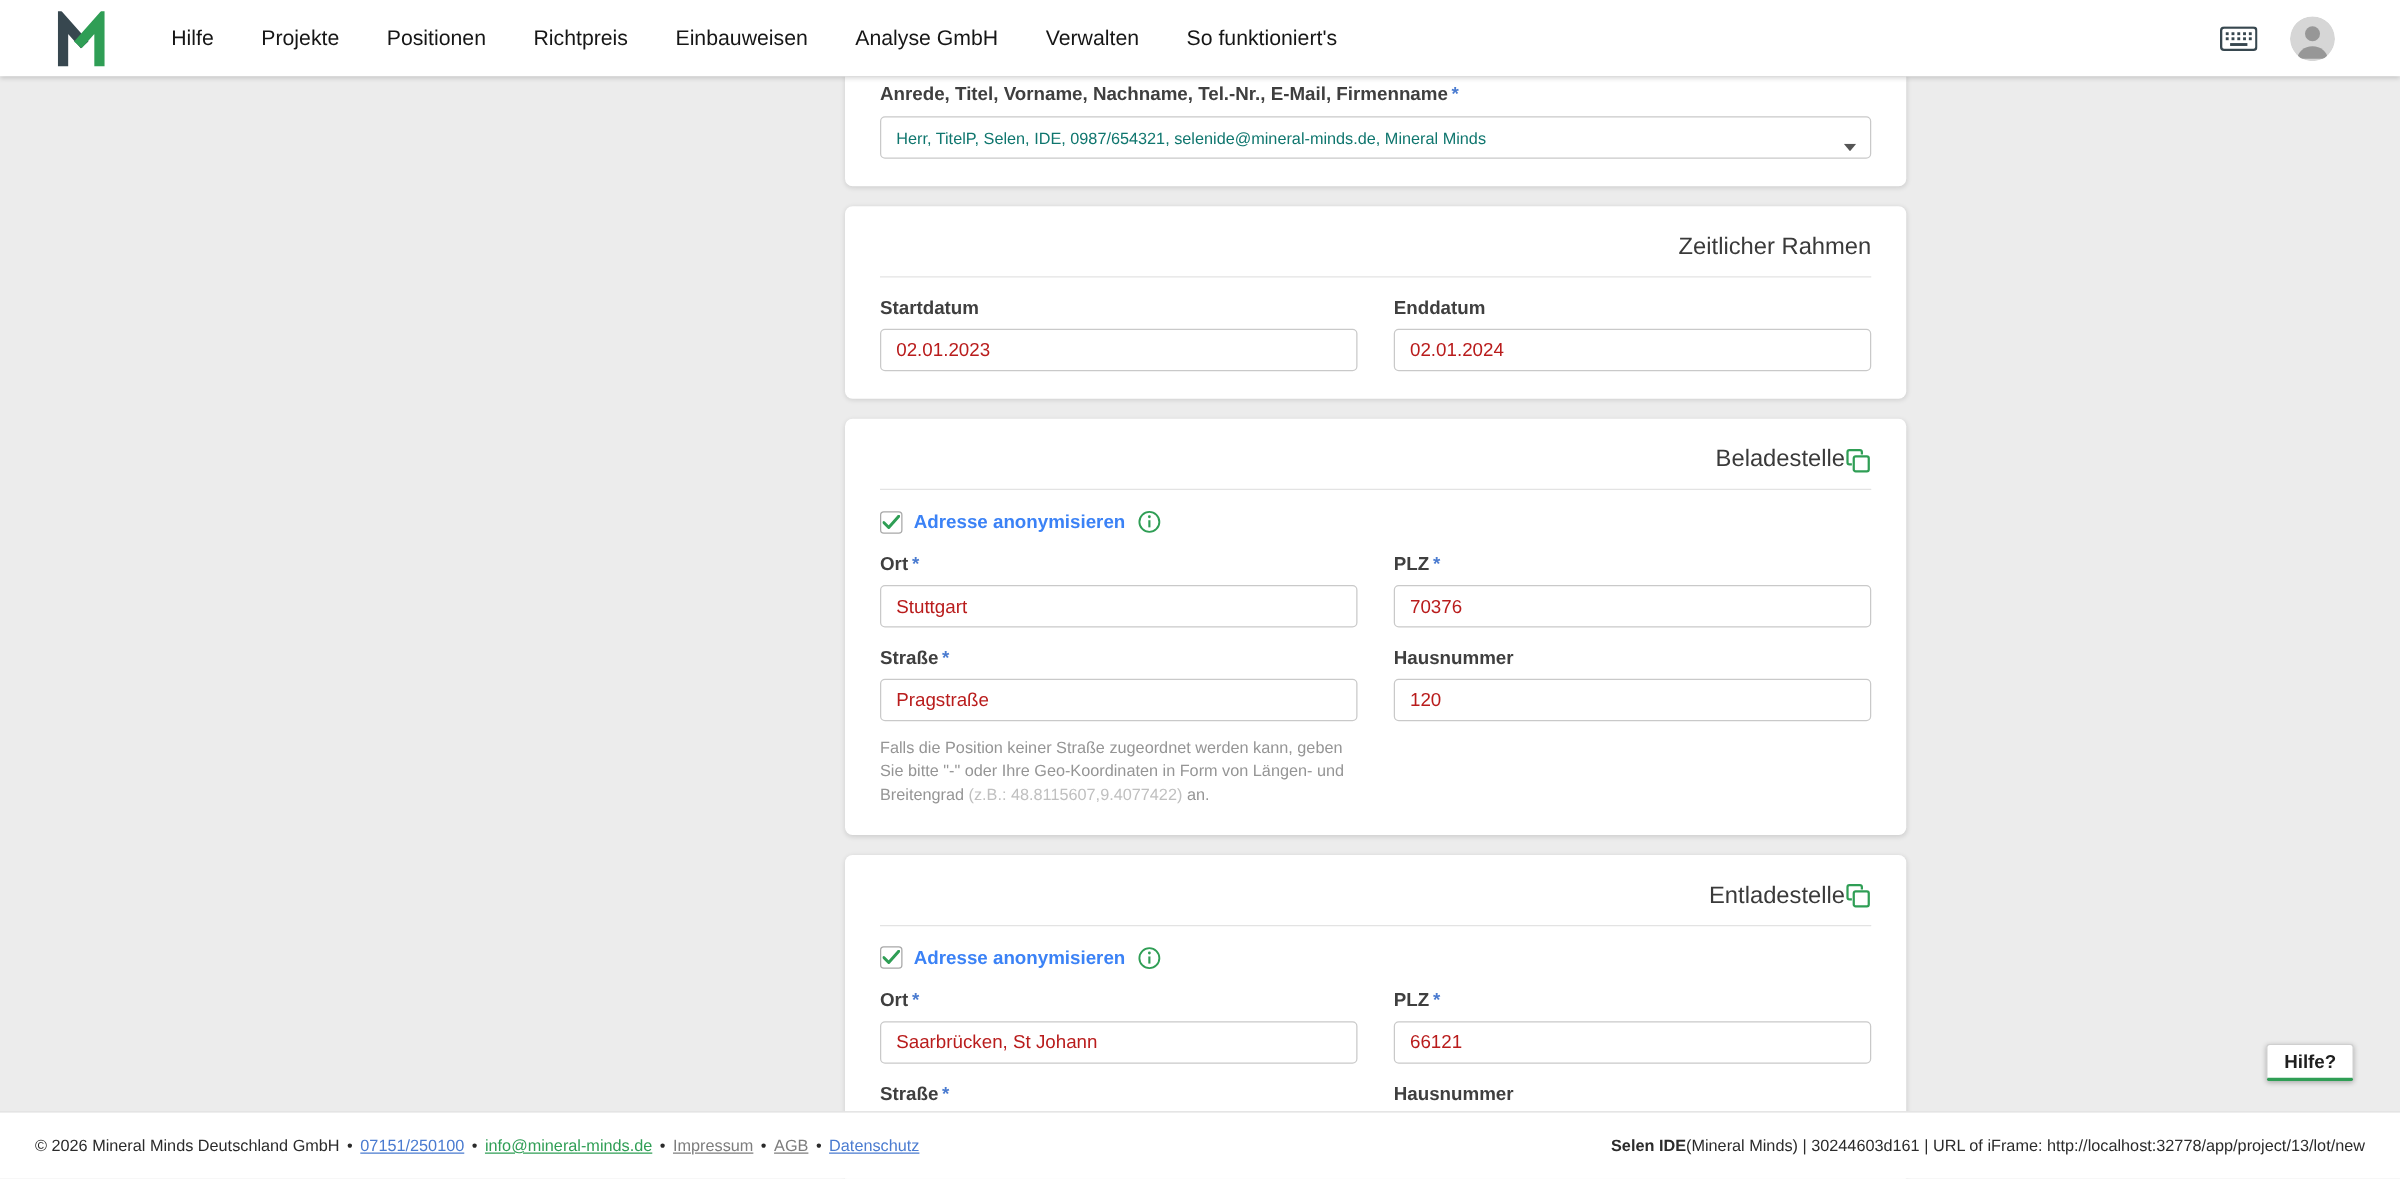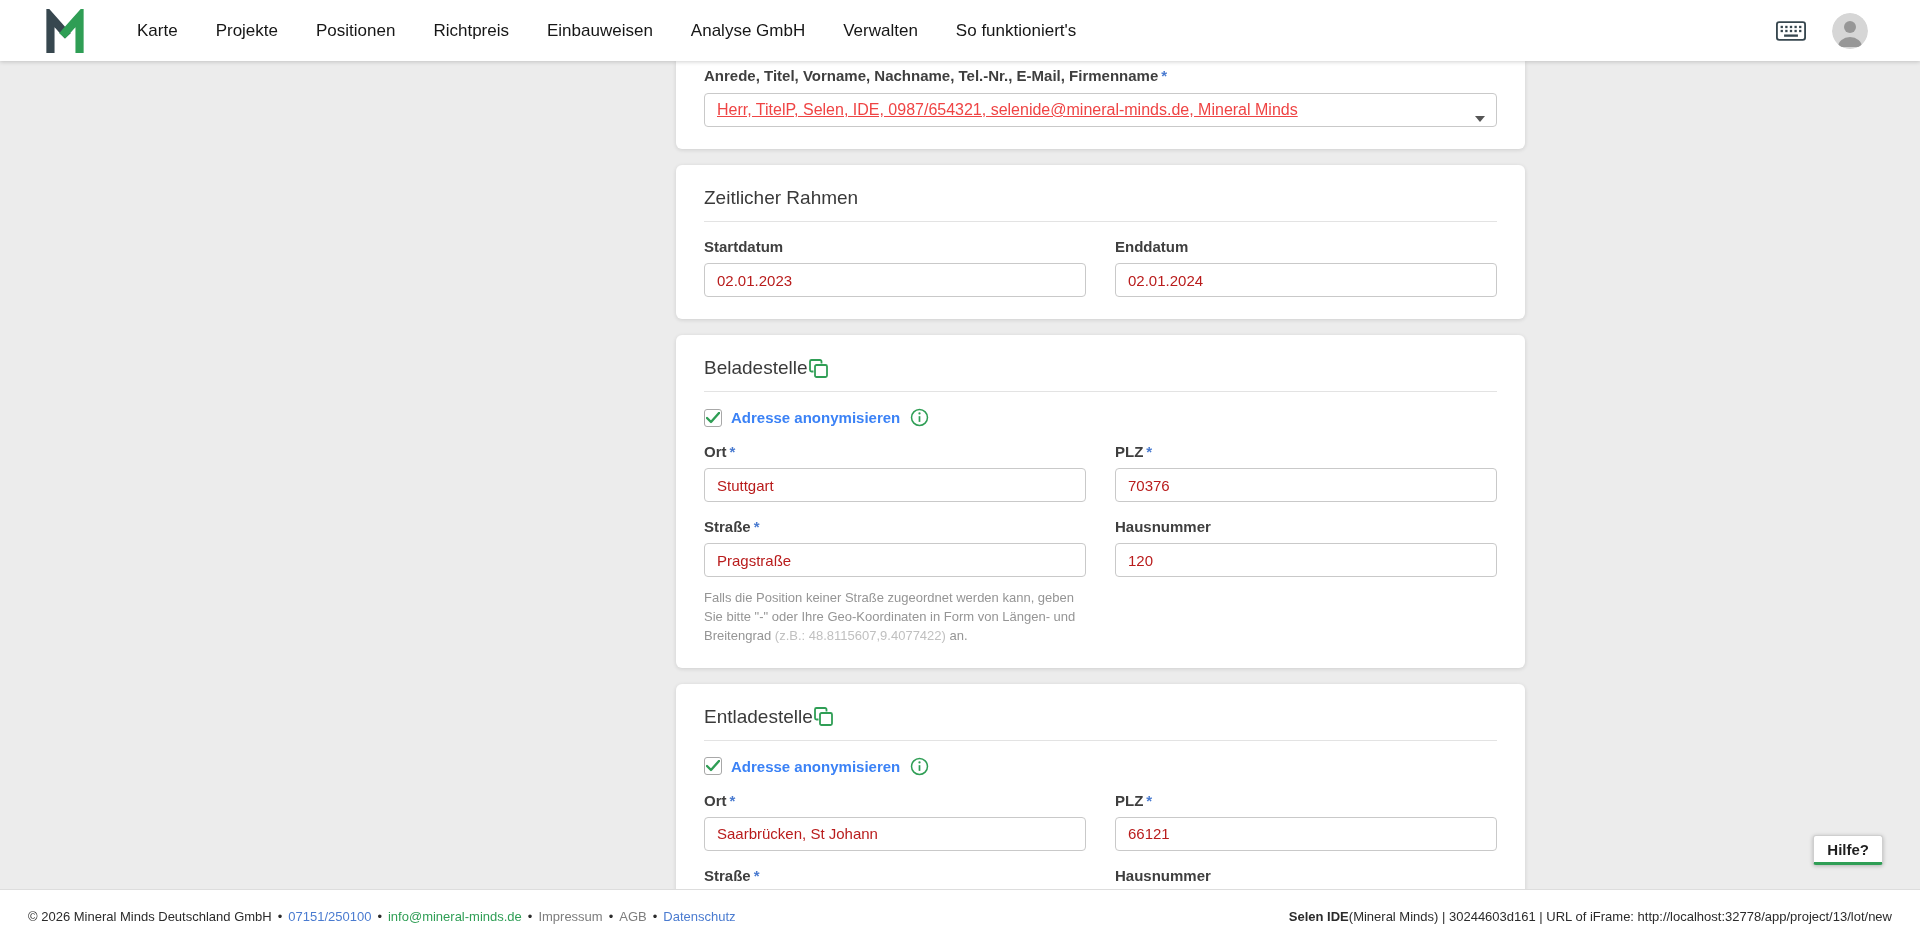--- a/index.html
+++ b/index.html
@@ -30,21 +30,21 @@
   
   .main { position:absolute; top:61px; bottom:0; left:0; right:0; overflow:hidden; }
   .form-col { margin-left:676px; width:849px; display:flex; flex-direction:column; gap:16px; }
   .card {
     background:#fff; border-radius:6px;
     box-shadow:0 1px 4px rgba(0,0,0,.13);
     padding:22px 28px;
   }
   .card-first { border-radius:0 0 6px 6px; padding-top:6px; }
 
-  .section-head { display:flex; justify-content:flex-start; align-items:center; }
+  .section-head { display:flex; justify-content:flex-end; align-items:center; }
   .section-title { font-size:19px; font-weight:400; color:#3a3a3a; line-height:22px; }
   .rule { border:none; border-top:1px solid #e3e3e3; margin:12px 0 16px; }
 
   .flabel { display:block; font-size:15px; font-weight:700; color:#3f3f3f; margin-bottom:7px; line-height:18px; }
   .req { color:#4a7bd0; margin-left:3px; font-weight:700; }
   .tinput {
     width:100%; height:34px;
     border:1px solid #c9c9c9; border-radius:4px;
     padding:0 12px; font-size:15px; color:#b91c1c;
     font-family:inherit; background:#fff; display:block;
@@ -58,21 +58,21 @@
 
   
   .select {
     position:relative; height:34px; width:100%;
     border:1px solid #c9c9c9; border-radius:4px;
     background:#fff; cursor:pointer;
     display:flex; align-items:center;
     padding:0 30px 0 12px;
     margin-top:8px;
   }
-  .select-value { font-size:16px; color:#ef4444; white-space:nowrap; overflow:hidden;text-decoration:underline; }
+  .select-value { font-size:13px; color:#0f766e; white-space:nowrap; overflow:hidden; }
   .caret { position:absolute; right:11px; top:14px; }
 
   
   .check-row { display:flex; align-items:center; margin-bottom:16px; }
   .checkbox {
     width:18px; height:18px; border:1px solid #a8a8a8; border-radius:3px;
     background:#fff; display:flex; align-items:center; justify-content:center;
     cursor:pointer; flex:0 0 auto;
   }
   .check-label { font-size:15px; font-weight:700; color:#3b82f6; margin-left:9px; cursor:pointer; }
@@ -98,38 +98,38 @@
   
   .footer {
     position:absolute; left:0; right:0; bottom:0; height:54px;
     background:#fff; border-top:1px solid #ddd;
     display:flex; align-items:center; justify-content:space-between;
     padding:0 28px; z-index:40;
     font-size:13px; color:#2b2b2b;
   }
   .footer-left, .footer-right { display:flex; align-items:center; white-space:nowrap; }
   .sep { margin:0 6px; color:#2b2b2b; }
-  .link { cursor:pointer; }
+  .link { text-decoration:underline; cursor:pointer; }
   .link.blue { color:#4a7bd0; }
   .link.green { color:#2f9e55; }
   .link.muted { color:#7d7d7d; }
   .bold { font-weight:700; }
 </style>
 </head>
 <body>
 
 <header class="navbar">
   <span class="logo">
     <svg viewBox="0 0 44 48" width="40" height="44">
       <path d="M6 45 V8 L22 26" fill="none" stroke="#37474f" stroke-width="9" stroke-linecap="square"></path>
       <path d="M22 26 L38 8 V45" fill="none" stroke="#2f9e55" stroke-width="9" stroke-linecap="square"></path>
     </svg>
   </span>
   <nav class="nav-items">
-    <span class="nav-item">Karte</span>
+    <span class="nav-item">Hilfe</span>
     <span class="nav-item">Projekte</span>
     <span class="nav-item">Positionen</span>
     <span class="nav-item">Richtpreis</span>
     <span class="nav-item">Einbauweisen</span>
     <span class="nav-item">Analyse GmbH</span>
     <span class="nav-item">Verwalten</span>
     <span class="nav-item">So funktioniert's</span>
   </nav>
   <div class="nav-right">
     <span style="display:flex;cursor:pointer;">

